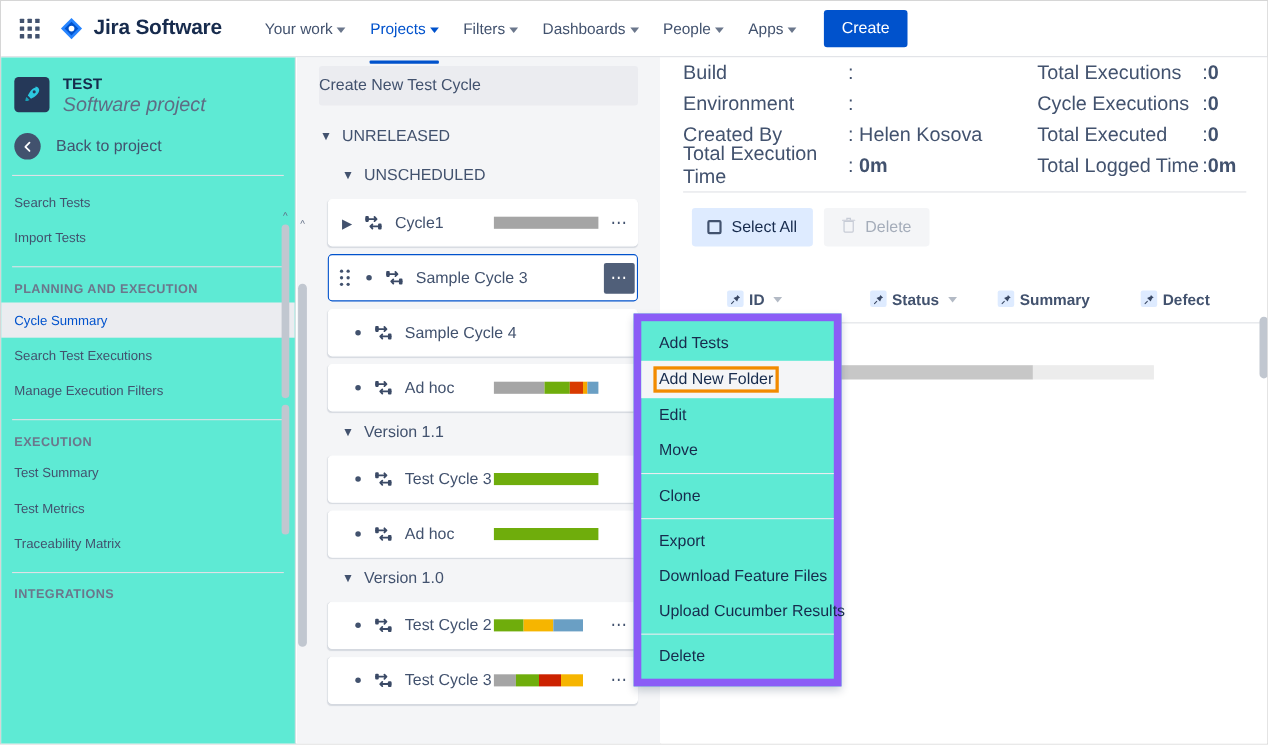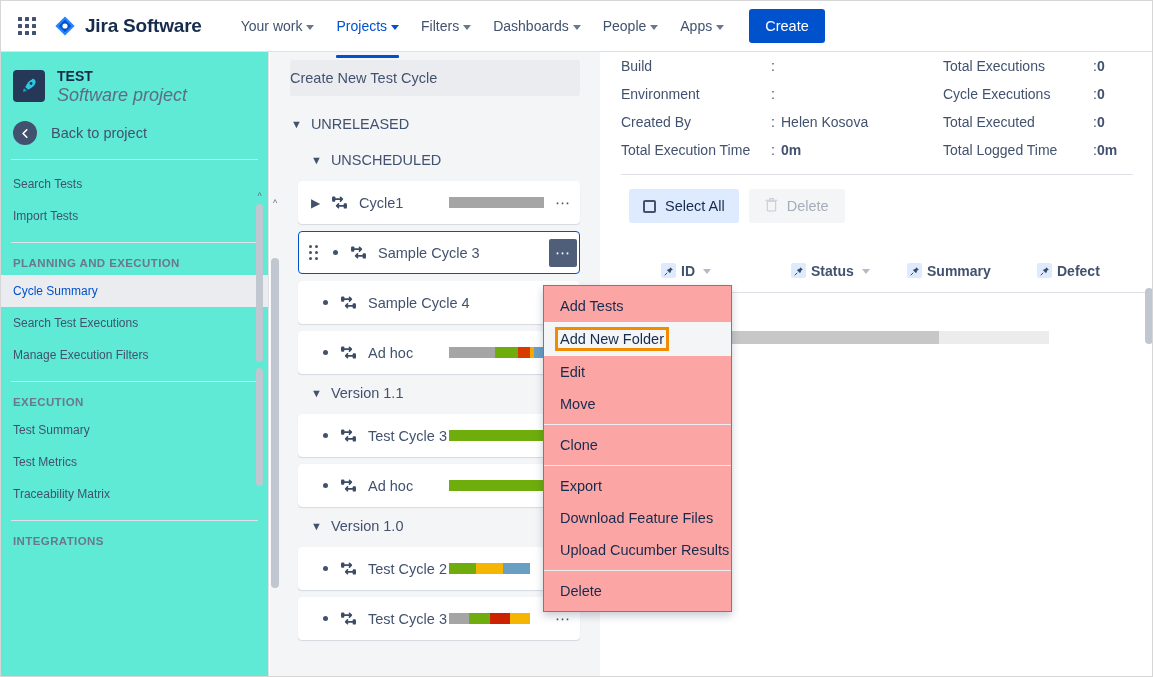--- a/index.html
+++ b/index.html
@@ -174,21 +174,21 @@
 
   
   .content {
     position: absolute; top: 51px; left: 600px;
     width: 552px; height: 626px;
     background: #fff; overflow: hidden;
   }
   .detail-grid {
     position: relative;
     padding: 0 20px;
-    font-size: 14px; color: #42526e;
+    font-size: 18px; color: #42526e;
   }
   .drow { display:flex; height: 28px; align-items:center; }
   .dlabel { width: 150px; color:#42526e; }
   .dsep { width: 10px; }
   .dval { color:#42526e; font-weight: 600; }
   .dval.plain { font-weight: 400;}
   .dcol2 { position:absolute; left: 322px; }
   .dleft { position: relative; }
   .hr { height:1px; background:#dfe1e6; margin: 10px 20px 0 20px; }
 
@@ -216,23 +216,23 @@
     display:flex;align-items:center;justify-content:center; flex:0 0 15px;
   }
   .th .caret { border-top-color:#b3bac5; margin-left: 3px; }
   .thead .col-pre { width: 22px; }
 
   .skel-row { height: 32px; display:flex; align-items:center; padding-left: 38px;}
   .skel { height: 13px; background:#c7c7c7; }
 
   
   .ctx {
-    position:absolute; left: 542px; top: 284px;
-    width: 189px; background: #fca5a5;
-    border: 1px solid #8b5cf6;
+    position:absolute; left: 575px; top: 284px;
+    width: 189px; background: #5eead4;
+    border: 7px solid #8b5cf6;
     box-shadow: 0 4px 8px rgba(9,30,66,.22);
     z-index: 50; padding: 4px 0;
   }
   .ctx-item {
     font-size: 14.5px; color: #172b4d;
     padding: 8px 16px; cursor: pointer; white-space: nowrap;
   }
   .ctx-item.hl { background:#f4f5f7; }
   .ctx-item.hl .ctx-label {
     outline: 3px solid #f28b00; display:inline-block;

